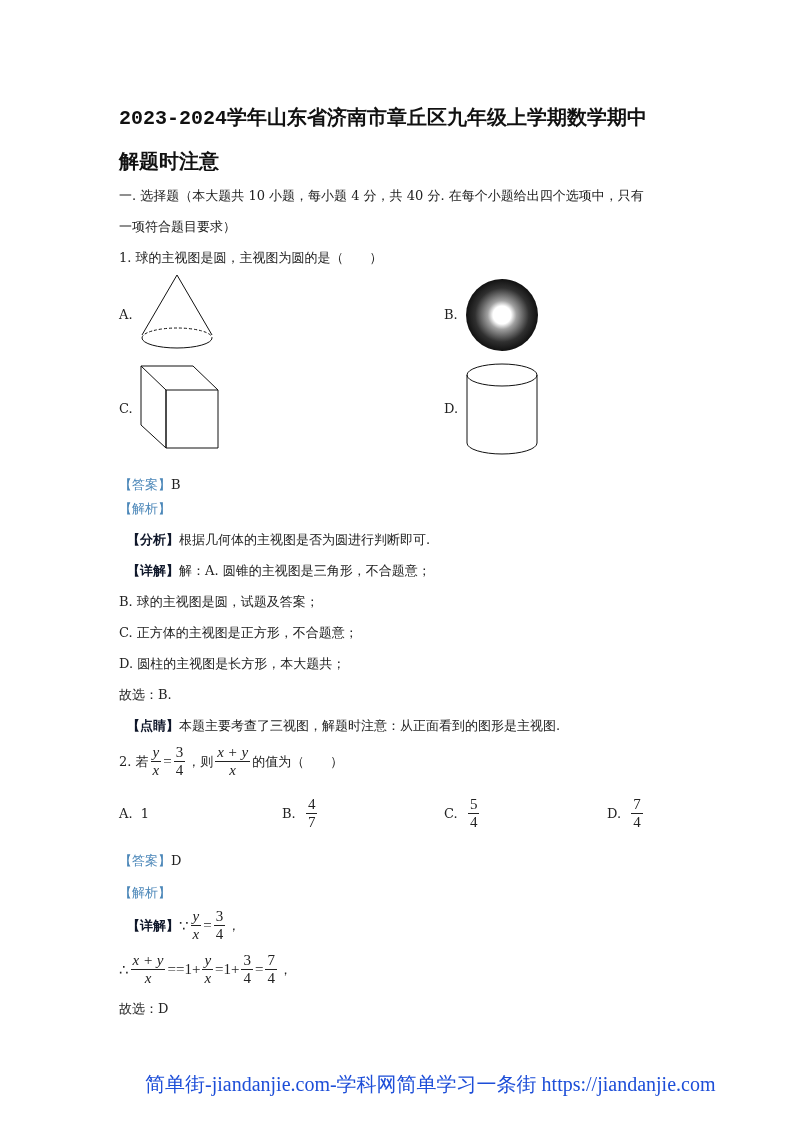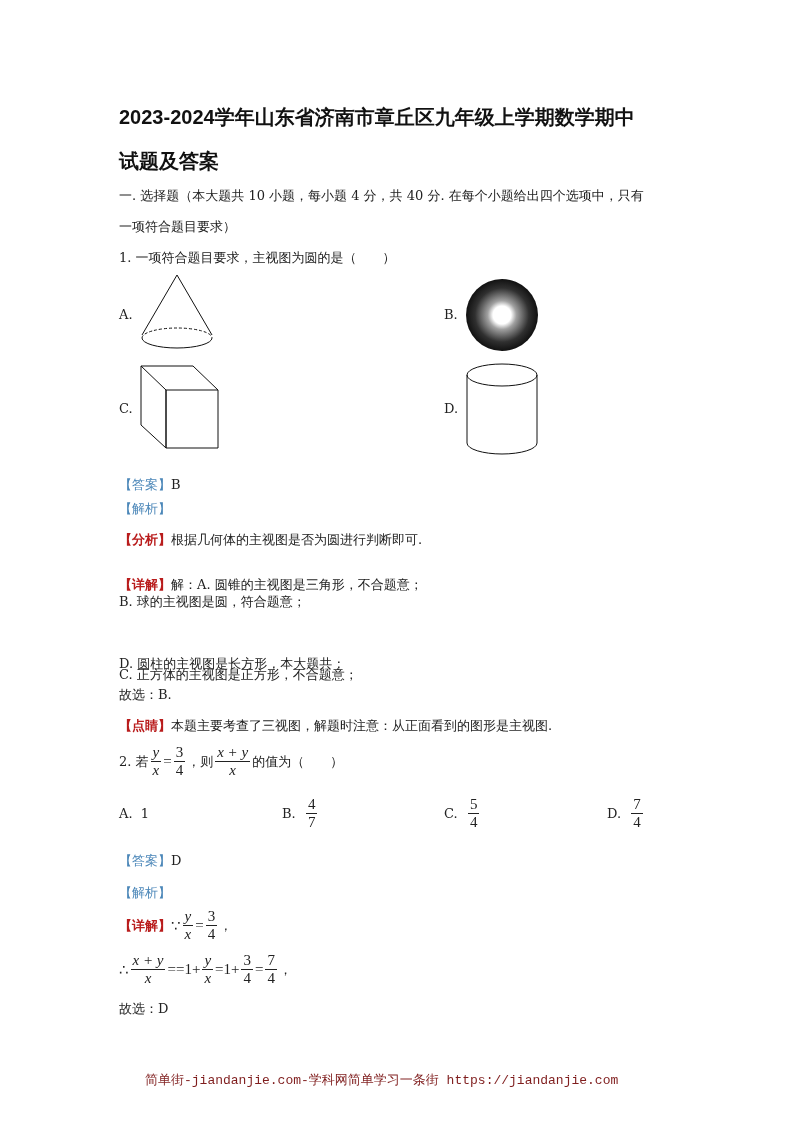--- a/index.html
+++ b/index.html
@@ -1,42 +1,42 @@
 <!DOCTYPE html>
 <html><head>
 <meta charset="utf-8">
 <style>
   html, body { margin: 0; padding: 0; background: #ffffff; }
   body { width: 793px; height: 1122px; position: relative; overflow: hidden;
          font-family: "DejaVu Serif", "Liberation Serif", serif; color: #222; }
   .abs { position: absolute; white-space: nowrap; }
-  .title { font-family: Liberation Sans, sans-serif; font-weight: bold; font-size: 20px; color: #111; left: 119px; }
+  .title { font-family: Liberation Mono, monospace; font-weight: bold; font-size: 20px; color: #111; left: 119px; }
   .line { font-size: 13px; left: 119px; color: #222; }
   .tag { color: #4a86b8; }
-  .tagb { font-weight: bold; color: #b91c1c; }
+  .tagb { font-weight: bold; color: #0f172a; margin-left: 8px; }
   .frac { display: inline-flex; flex-direction: column; align-items: center; vertical-align: middle; font-family: "Liberation Serif", "DejaVu Serif", serif; font-size: 15px; line-height: 17px; margin: 0 2px; }
   .frac .num { border-bottom: 1px solid #222; padding: 0 2px; }
   .frac .den { padding: 0 2px; }
   .it { font-style: italic; }
   .math { font-family: "Liberation Serif", "DejaVu Serif", serif; font-size: 15px; vertical-align: middle; }
-  .footer { font-family: Liberation Mono, monospace; font-size: 13px; color: #7f1d1d; left: 145px; top: 1071px; }
+  .footer { font-family: Liberation Serif, serif; font-size: 20px; color: #1d4ed8; left: 145px; top: 1071px; }
   svg { position: absolute; }
 </style>
 </head>
 <body>
 
 <div class="abs title" style="top:104px;">2023-2024学年山东省济南市章丘区九年级上学期数学期中</div>
-<div class="abs title" style="top:148px;">试题及答案</div>
+<div class="abs title" style="top:148px;">解题时注意</div>
 
 <div class="abs line" style="top:187px;">一. 选择题（本大题共 10 小题，每小题 4 分，共 40 分. 在每个小题给出四个选项中，只有</div>
 <div class="abs line" style="top:218px;">一项符合题目要求）</div>
 
 <div class="abs line" style="top:249px;">
   <span>1.</span>
-  <span>一项符合题目要求，主视图为圆的是（　　）</span>
+  <span>球的主视图是圆，主视图为圆的是（　　）</span>
 </div>
 
 <div class="abs line" style="top:307px;">A.</div>
 <svg style="left:138px;top:272px;" width="80" height="84" viewBox="0 0 80 84">
   <line x1="39" y1="3" x2="4" y2="63" stroke="#111" stroke-width="1"></line>
   <line x1="39" y1="3" x2="74" y2="63" stroke="#111" stroke-width="1"></line>
   <path d="M4 66 A35 10 0 0 0 74 66" fill="none" stroke="#111" stroke-width="1"></path>
   <path d="M4 66 A35 10 0 0 1 74 66" fill="none" stroke="#111" stroke-width="1" stroke-dasharray="3,2"></path>
 </svg>
 
@@ -72,25 +72,25 @@
 
 <div class="abs line" style="top:469px;margin-top:7px;">
   <span class="tag">【答案】</span><span>B</span>
 </div>
 <div class="abs line" style="top:500px;">
   <span class="tag">【解析】</span>
 </div>
 <div class="abs line" style="top:531px;">
   <span class="tagb">【分析】</span><span>根据几何体的主视图是否为圆进行判断即可.</span>
 </div>
-<div class="abs line" style="top:576px;">
+<div class="abs line" style="top:562px;">
   <span class="tagb">【详解】</span><span>解：A. 圆锥的主视图是三角形，不合题意；</span>
 </div>
-<div class="abs line" style="top:593px;">B. 球的主视图是圆，符合题意；</div>
-<div class="abs line" style="top:624px;margin-top:42px;">C. 正方体的主视图是正方形，不合题意；</div>
+<div class="abs line" style="top:593px;">B. 球的主视图是圆，试题及答案；</div>
+<div class="abs line" style="top:624px;">C. 正方体的主视图是正方形，不合题意；</div>
 <div class="abs line" style="top:655px;">D. 圆柱的主视图是长方形，本大题共；</div>
 <div class="abs line" style="top:686px;">故选：B.</div>
 <div class="abs line" style="top:717px;">
   <span class="tagb">【点睛】</span><span>本题主要考查了三视图，解题时注意：从正面看到的图形是主视图.</span>
 </div>
 
 <div class="abs line" style="top:744px;display:flex;align-items:center;">
   <span>2.</span>&nbsp;
   <span>若</span>
   <span class="frac">

